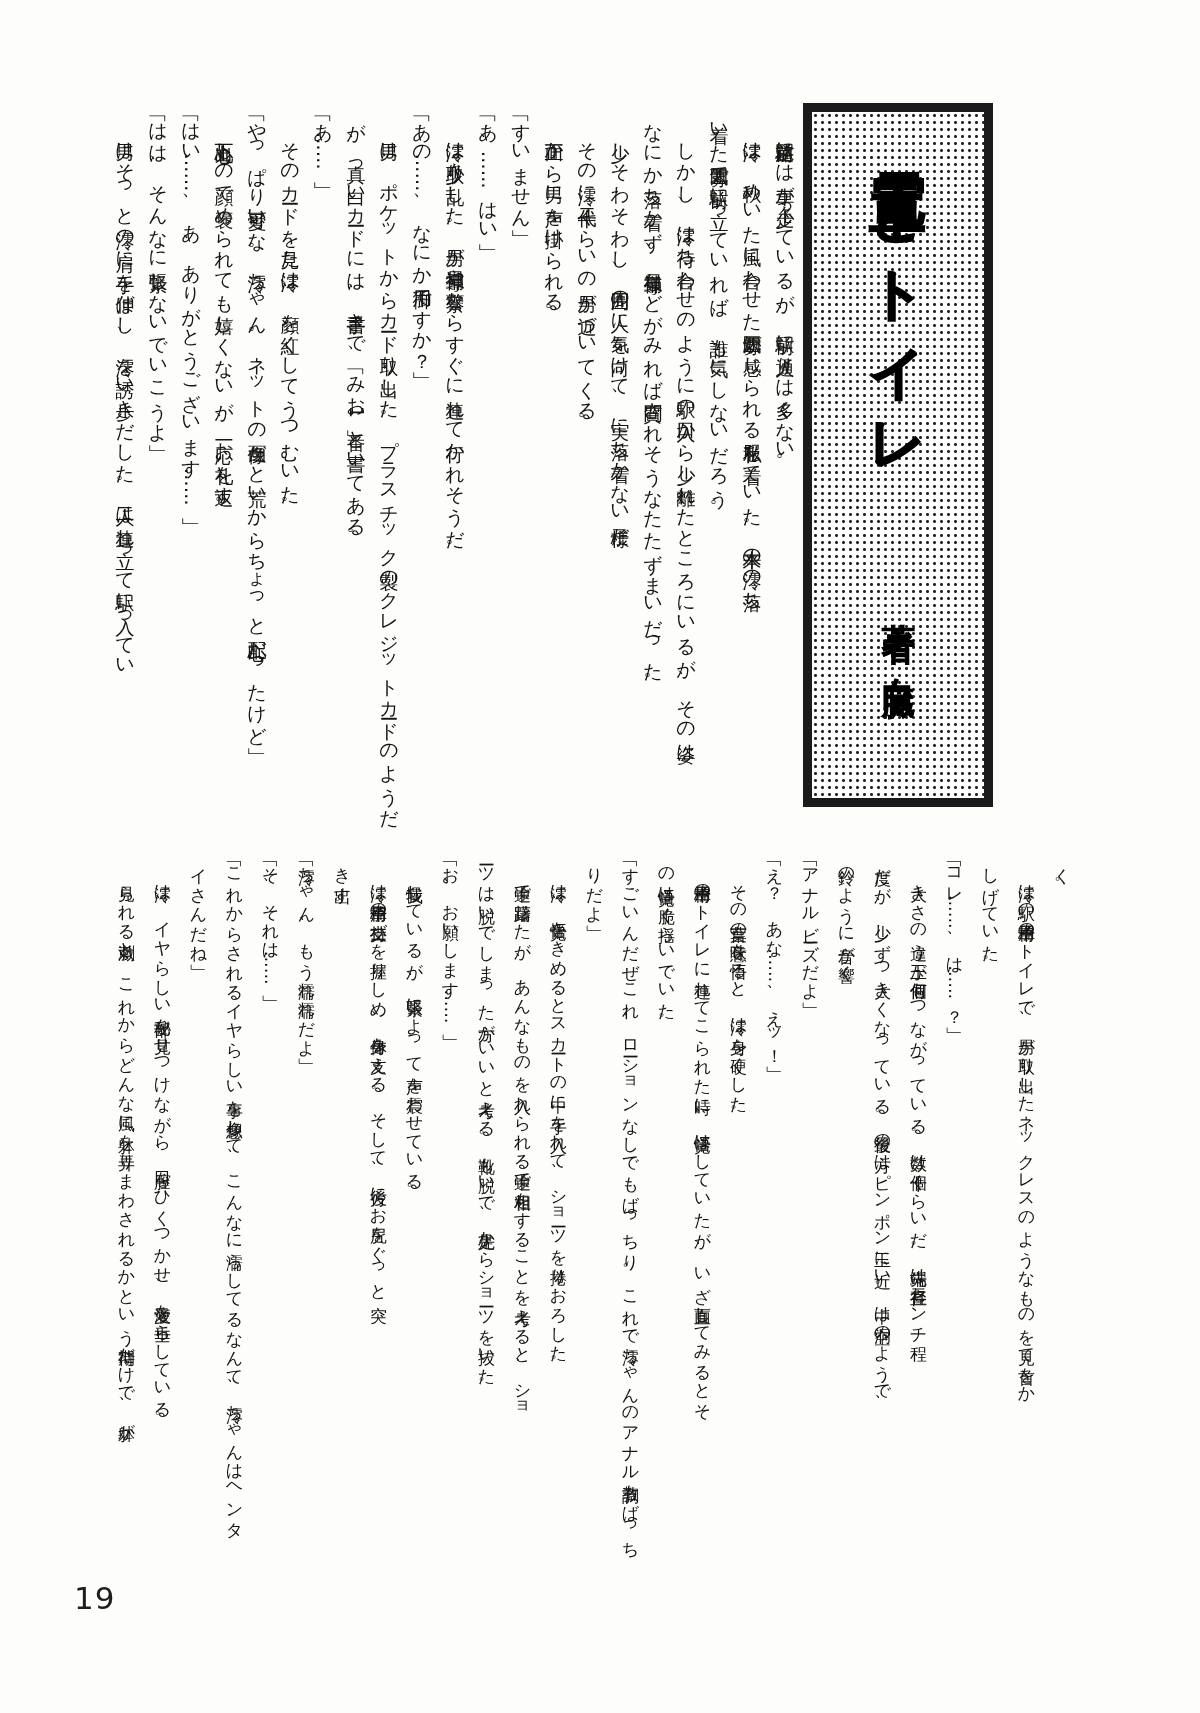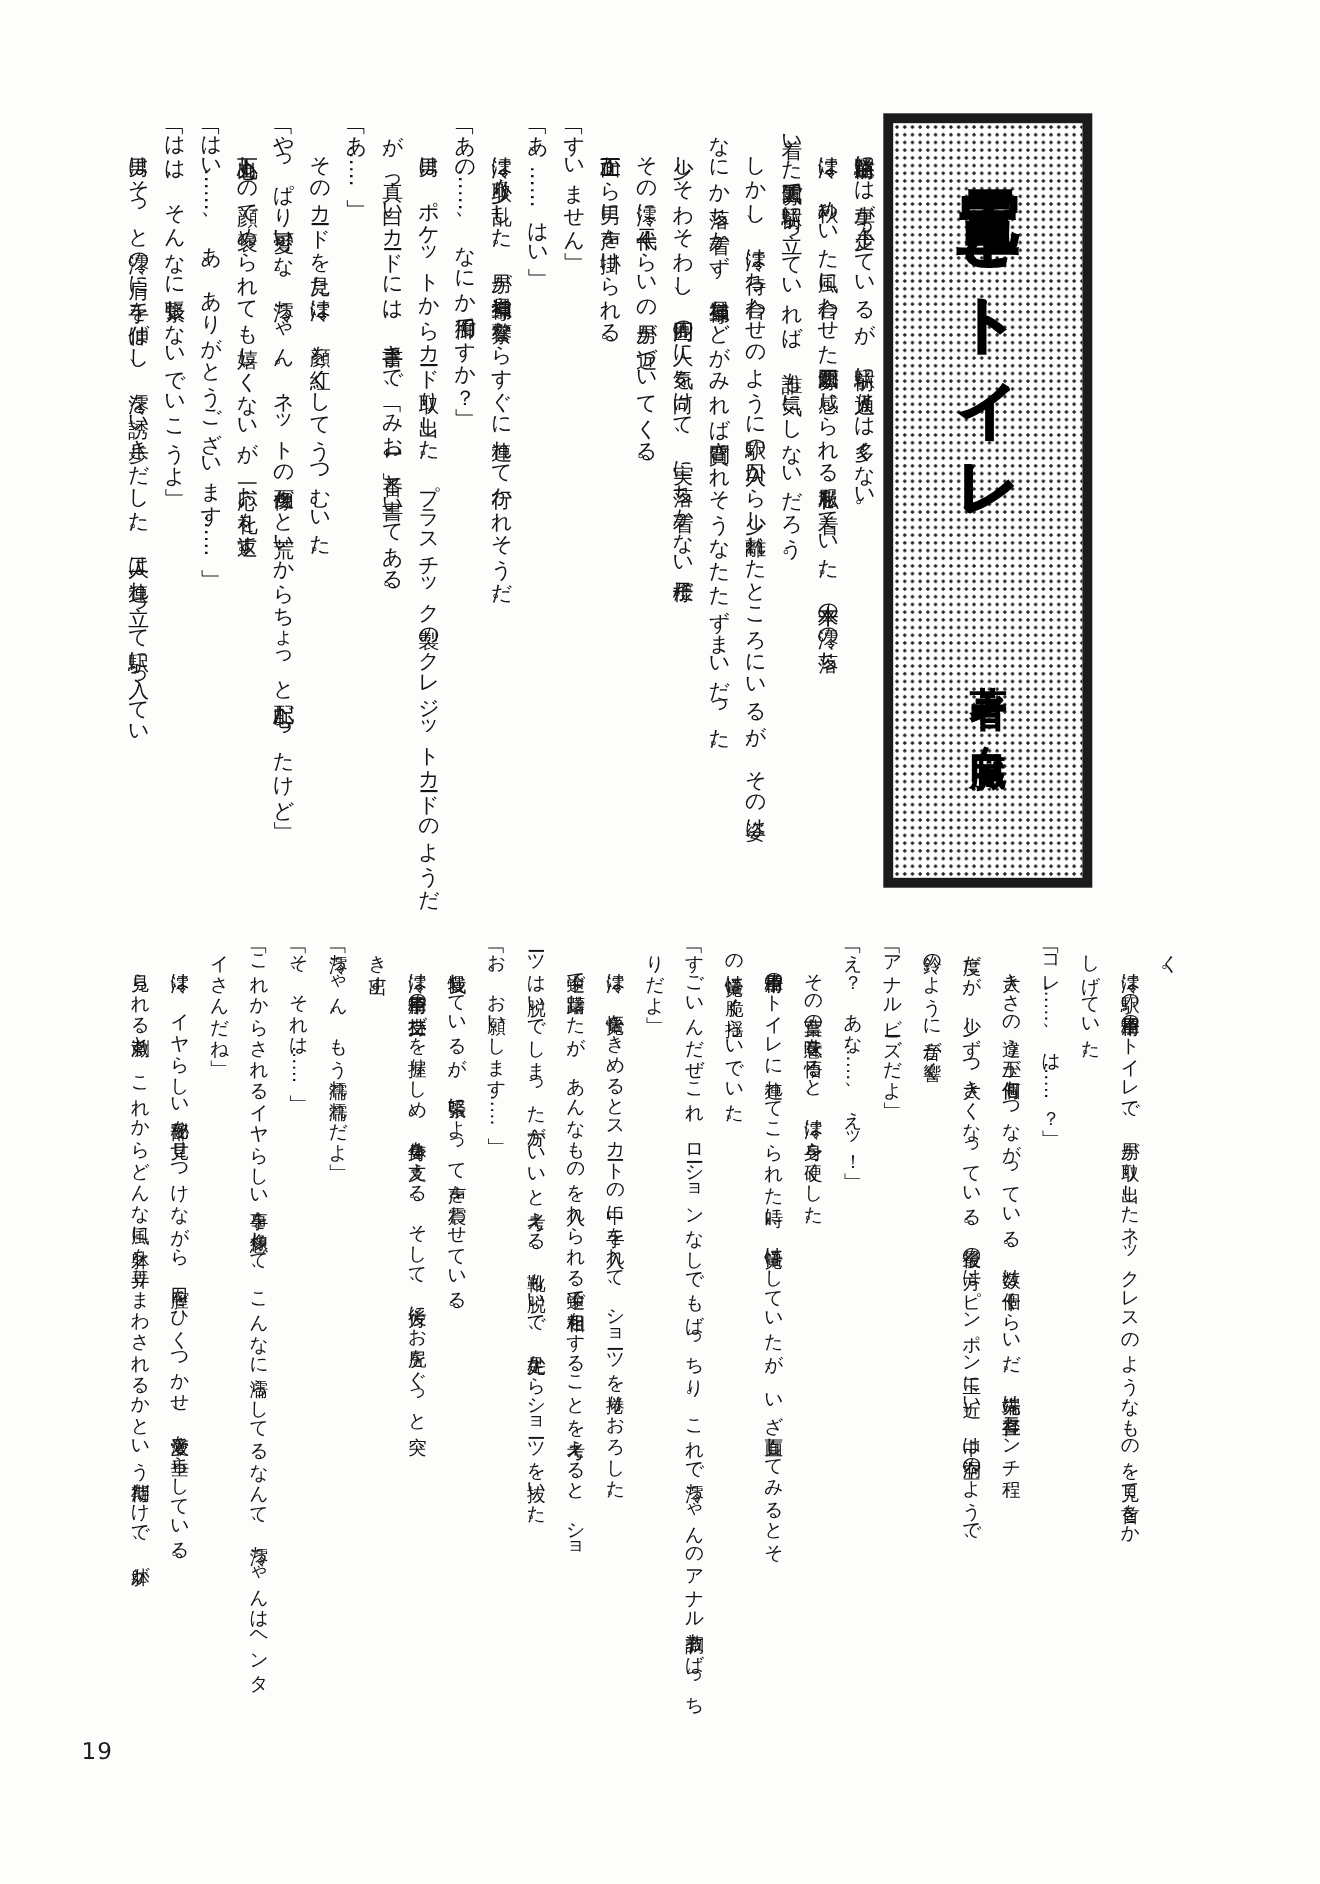--- a/index.html
+++ b/index.html
@@ -64,21 +64,21 @@
   }
   .bottom-block{
     left:95px;top:856px;
     width:986px;height:714px;
     font-size:17px;
     line-height:36px;
   }
   .pagenum{
     position:absolute;
     left:74px;top:1580px;
-    font-size:21px;
+    font-size:31px;
     letter-spacing:1px;
     color:#1d1d1d;
   }
 </style>
 </head>
 <body>
 
 <div class="page">
 
   <div class="title-box">

